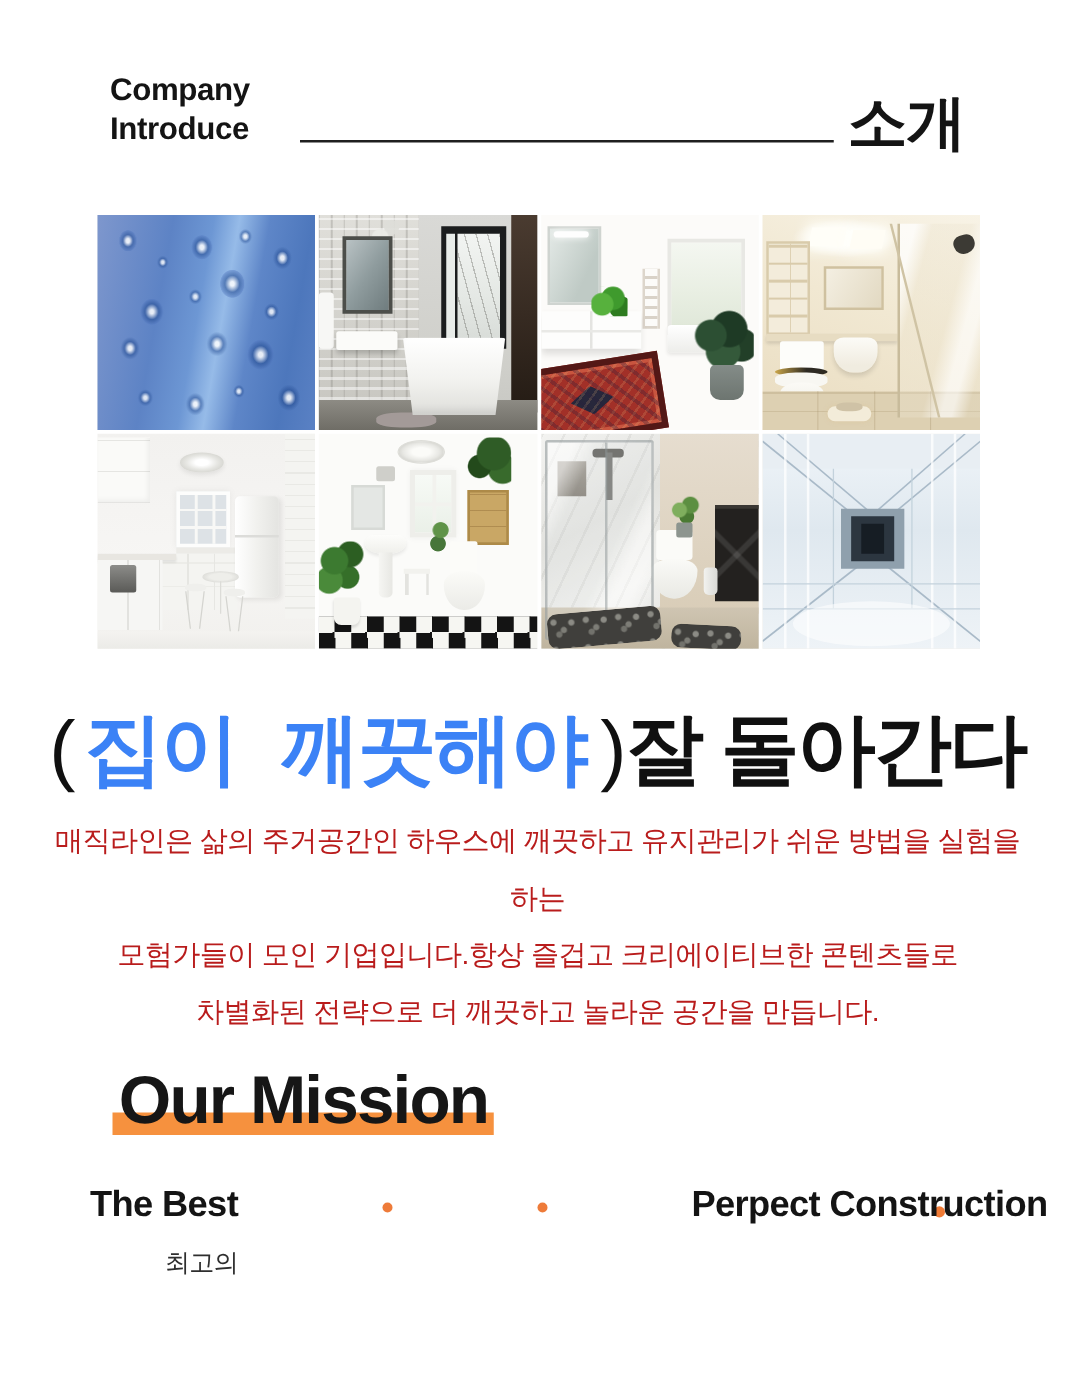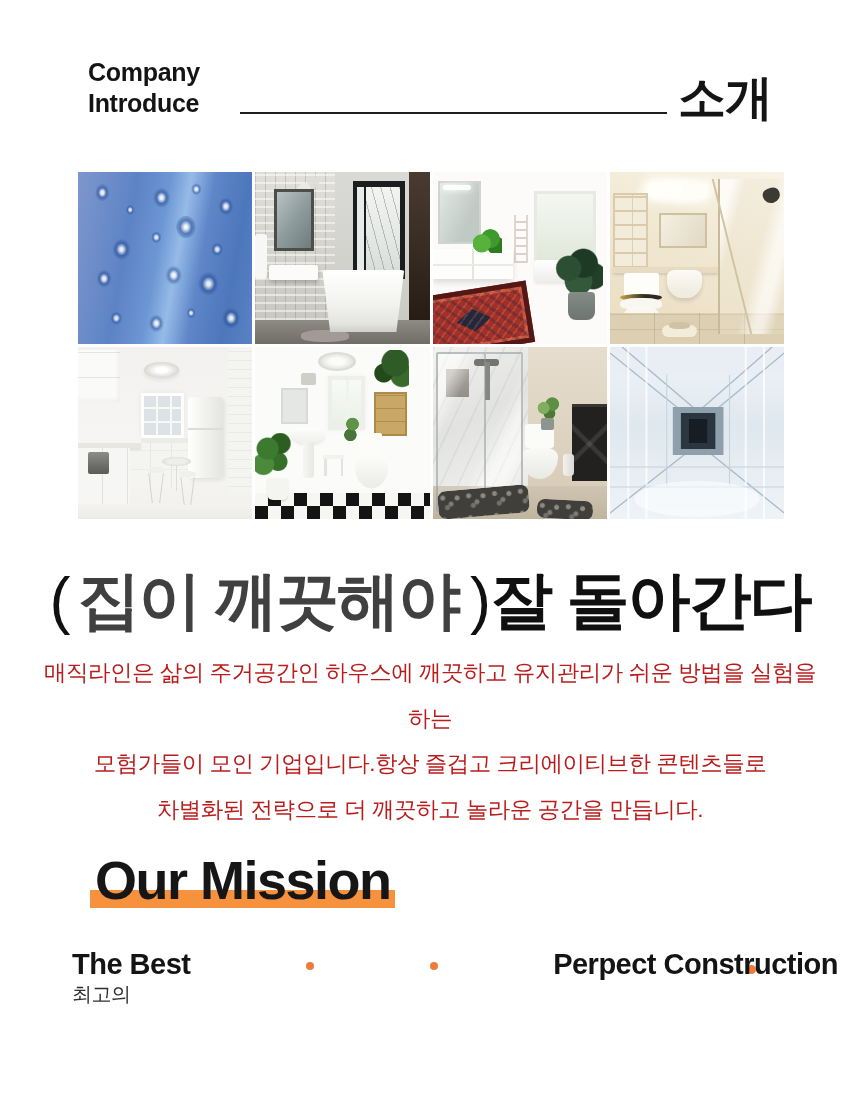--- a/index.html
+++ b/index.html
@@ -228,39 +228,39 @@
 
   
   .p8 svg { display:block; width:100%; height:100%; }
 
   
   .headline { position:absolute; left:0; top:550px; width:100%; text-align:center; white-space:nowrap;
     font-size:63px; font-weight:800; letter-spacing:-2px; color:#101010; line-height:100px; }
   .headline .paren { font-weight:500; }
   .headline .paren-open { margin-right:9px; }
   .headline .paren-close { margin-left:11px; margin-right:1px; }
-  .headline .hl-orange { color:#404040; }
+  .headline .hl-orange { color:#3b82f6;font-family:Liberation Mono, monospace; }
 
   
   .about { position:absolute; left:40px; top:650px; width:780px; text-align:center;
     font-size:22.5px; line-height:45.5px; color:#b91c1c; letter-spacing:-.5px; }
 
   
   .mission-title { position:absolute; left:95px; top:850px; font-size:54px; font-weight:800;
     letter-spacing:-1.5px; color:#161616; line-height:60px; }
   .mission-title .hl-bar { position:relative; display:inline-block; z-index:0; }
   .mission-title .hl-bar::after { content:""; position:absolute; left:-5px; right:-4px; bottom:2px; height:18px;
     background:#f6913e; z-index:-1; }
 
   .mission-row { position:absolute; left:72px; top:948px; width:766px;
     display:flex; justify-content:space-between; align-items:flex-start; }
-  .m-item { text-align:left; position:relative; }
+  .m-item { text-align:right; position:relative; }
   .m-en { font-size:29px; font-weight:800; color:#141414; letter-spacing:-.5px; white-space:nowrap; position:relative; z-index:1; }
   .m-en.small { font-size:26px; margin-top:3px; }
-  .m-ko { font-size:20px; color:#2e2e2e; letter-spacing:-.5px; }
+  .m-ko { margin-top:16px; font-size:20px; color:#2e2e2e; letter-spacing:-.5px; }
   .m-dot { width:8px; height:8px; border-radius:50%; background:#ee7b39; margin-top:14px; }
   .stray-dot { position:absolute; left:68%; top:17px; width:9px; height:9px; border-radius:50%; background:#f07b36; z-index:0; }
 </style>
 </head>
 <body>
 
 <div class="page">
 
   <div class="header-title">
     <div>Company</div>

